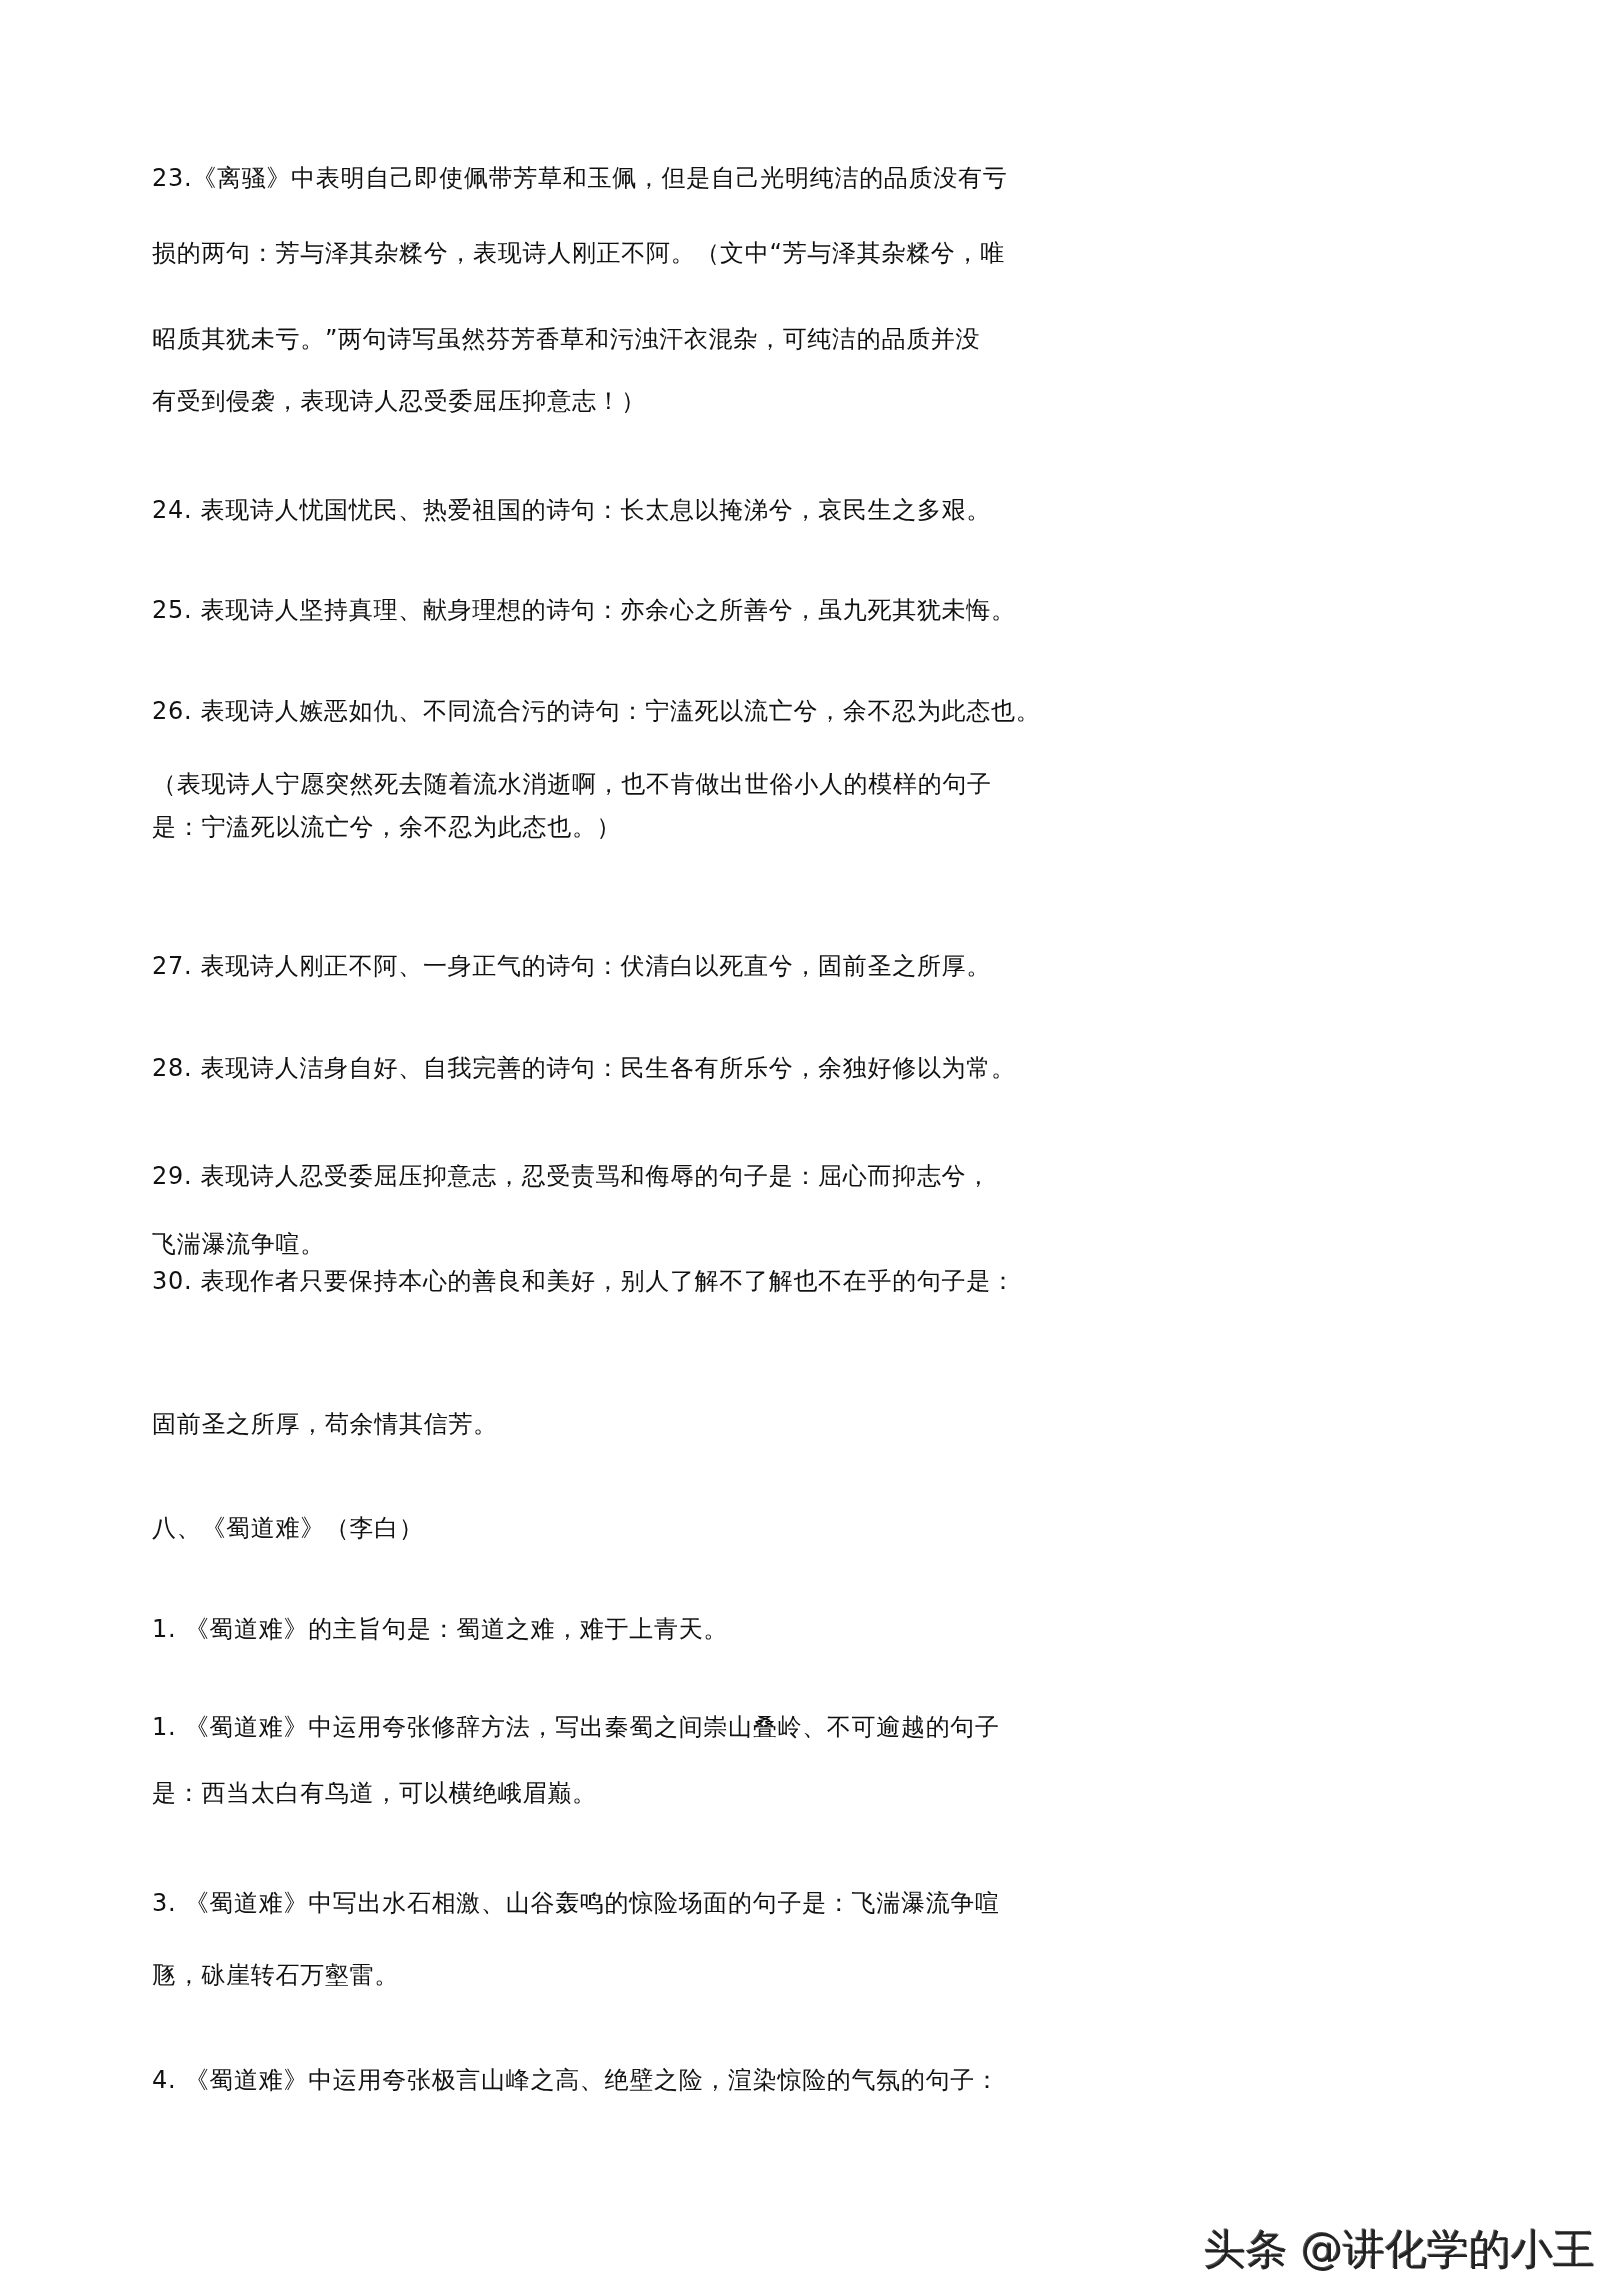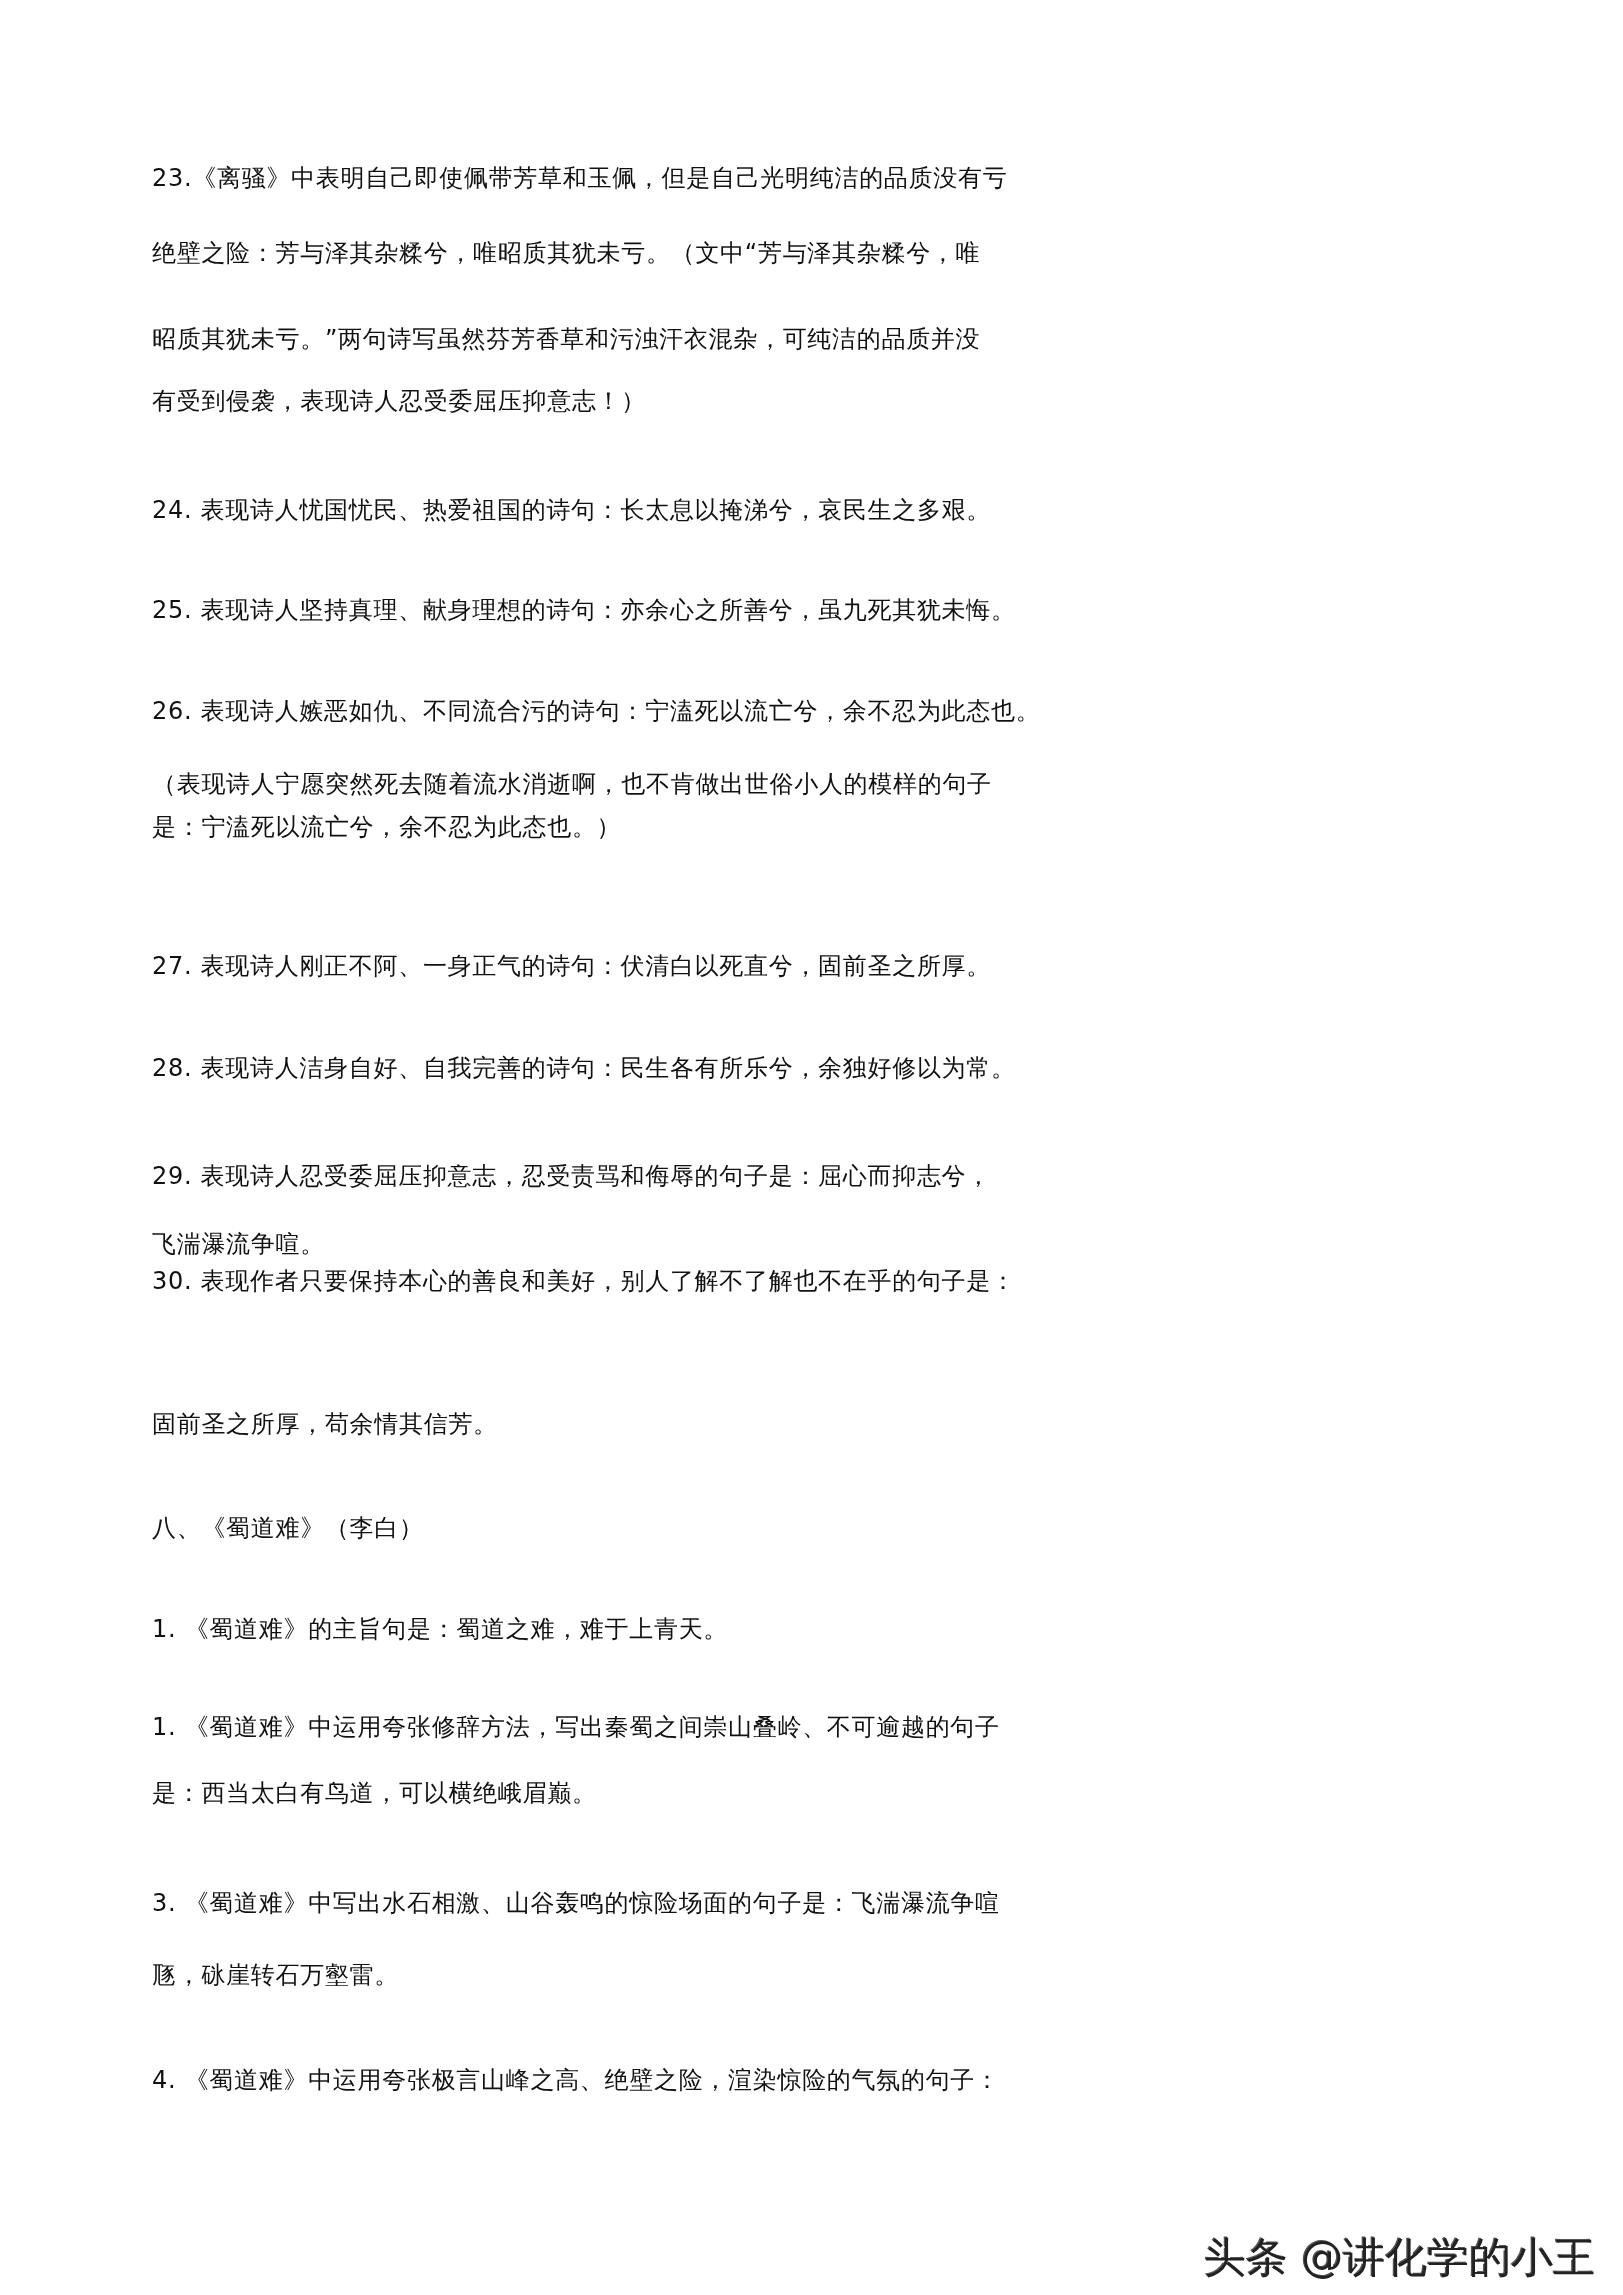--- a/index.html
+++ b/index.html
@@ -2,27 +2,27 @@
 <html style="font-size:10.5px"><head>
 <meta charset="utf-8">
 <style>
   html, body { margin: 0; padding: 0; background: #ffffff; }
   body { width: 1623px; height: 2295px; position: relative; overflow: hidden;
          font-family: "DejaVu Sans", "Liberation Sans", sans-serif; color: #111111; }
   .line { position: absolute; left: 152px; font-size: 24px; line-height: 39px;
           white-space: nowrap; letter-spacing: 0.7px; }
   .watermark { position: absolute; left: 1204px; top: 2225px; font-size: 42px; line-height: 50px;
                color: #222; font-family: "DejaVu Sans", sans-serif;
-               text-shadow: 2px 2px 0 #ffffff, -1.3px -1.3px 0 #555; white-space: nowrap; margin-top: 8px; }
+               text-shadow: 2px 2px 0 #ffffff, -1.3px -1.3px 0 #555; white-space: nowrap; }
 </style>
 </head>
 <body>
 
 <div class="line" style="top:159px">23.《离骚》中表明自己即使佩带芳草和玉佩，但是自己光明纯洁的品质没有亏</div>
-<div class="line" style="top:234px">绝壁之险：芳与泽其杂糅兮，唯昭质其犹未亏。（文中“芳与泽其杂糅兮，唯</div>
+<div class="line" style="top:234px">损的两句：芳与泽其杂糅兮，表现诗人刚正不阿。（文中“芳与泽其杂糅兮，唯</div>
 <div class="line" style="top:320px">昭质其犹未亏。”两句诗写虽然芬芳香草和污浊汗衣混杂，可纯洁的品质并没</div>
 <div class="line" style="top:382px">有受到侵袭，表现诗人忍受委屈压抑意志！）</div>
 
 <div class="line" style="top:491px">24. 表现诗人忧国忧民、热爱祖国的诗句：长太息以掩涕兮，哀民生之多艰。</div>
 
 <div class="line" style="top:591px">25. 表现诗人坚持真理、献身理想的诗句：亦余心之所善兮，虽九死其犹未悔。</div>
 
 <div class="line" style="top:692px">26. 表现诗人嫉恶如仇、不同流合污的诗句：宁溘死以流亡兮，余不忍为此态也。</div>
 <div class="line" style="top:765px">（表现诗人宁愿突然死去随着流水消逝啊，也不肯做出世俗小人的模样的句子</div>
 <div class="line" style="top:808px">是：宁溘死以流亡兮，余不忍为此态也。）</div>

